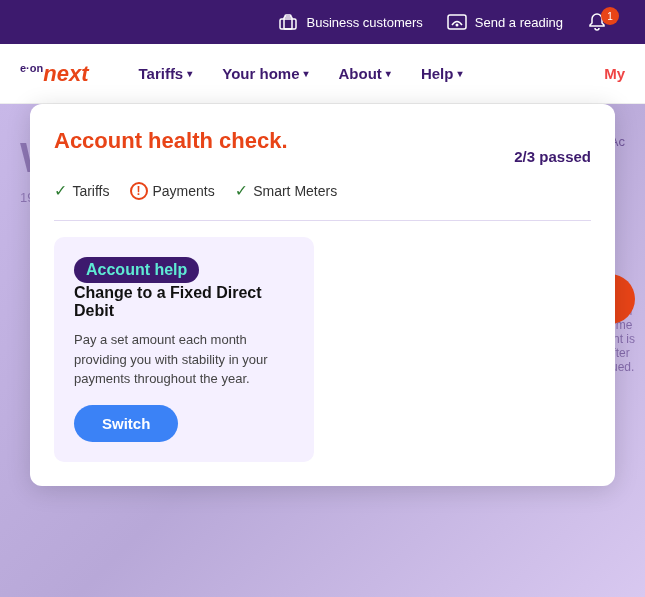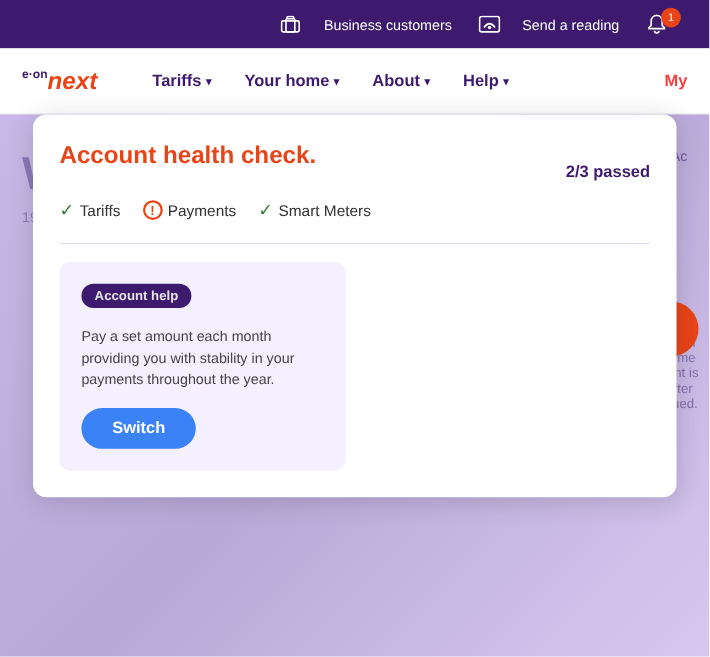--- a/index.html
+++ b/index.html
@@ -17,21 +17,21 @@
       height: 44px;
       display: flex;
       align-items: center;
       justify-content: flex-end;
       padding: 0 20px;
       gap: 24px;
     }
     .top-bar-item {
       display: flex;
       align-items: center;
-      gap: 20px;
+      gap: 8px;
       color: white;
       font-size: 13px;
       cursor: pointer;
     }
     .top-bar-icon {
       width: 20px;
       height: 20px;
       display: inline-flex;
       align-items: center;
       justify-content: center;
@@ -222,27 +222,27 @@
 
     
     .rec-card {
       background: #f5f0ff;
       border-radius: 10px;
       padding: 20px;
       max-width: 260px;
     }
     .rec-badge {
       background: #3d1a6e;
-      color: #e5e5e5;
-      font-size: 12px;
+      color: #5eead4;
+      font-size: 16px;
       font-weight: bold;
       padding: 4px 12px;
       border-radius: 20px;
       display: inline-block;
-      margin-bottom: 16px;
+      margin-bottom: 1px;
     }
     .rec-title {
       font-size: 16px;
       font-weight: bold;
       color: #111;
       margin-bottom: 10px;
     }
     .rec-desc {
       font-size: 13px;
       color: #444;
@@ -362,17 +362,18 @@
       <div class="check-item">
         <span class="check-green">✓</span>
         <span>Smart Meters</span>
       </div>
     </div>
 
     <div class="divider"></div>
 
     <div class="rec-card">
       <span class="rec-badge">Account help</span>
+      <div class="rec-title">Change to a Fixed Direct Debit</div>
       <div class="rec-desc">Pay a set amount each month providing you with stability in your payments throughout the year.</div>
       <button class="switch-btn">Switch</button>
     </div>
   </div>
 </div>
 
 </body></html>

